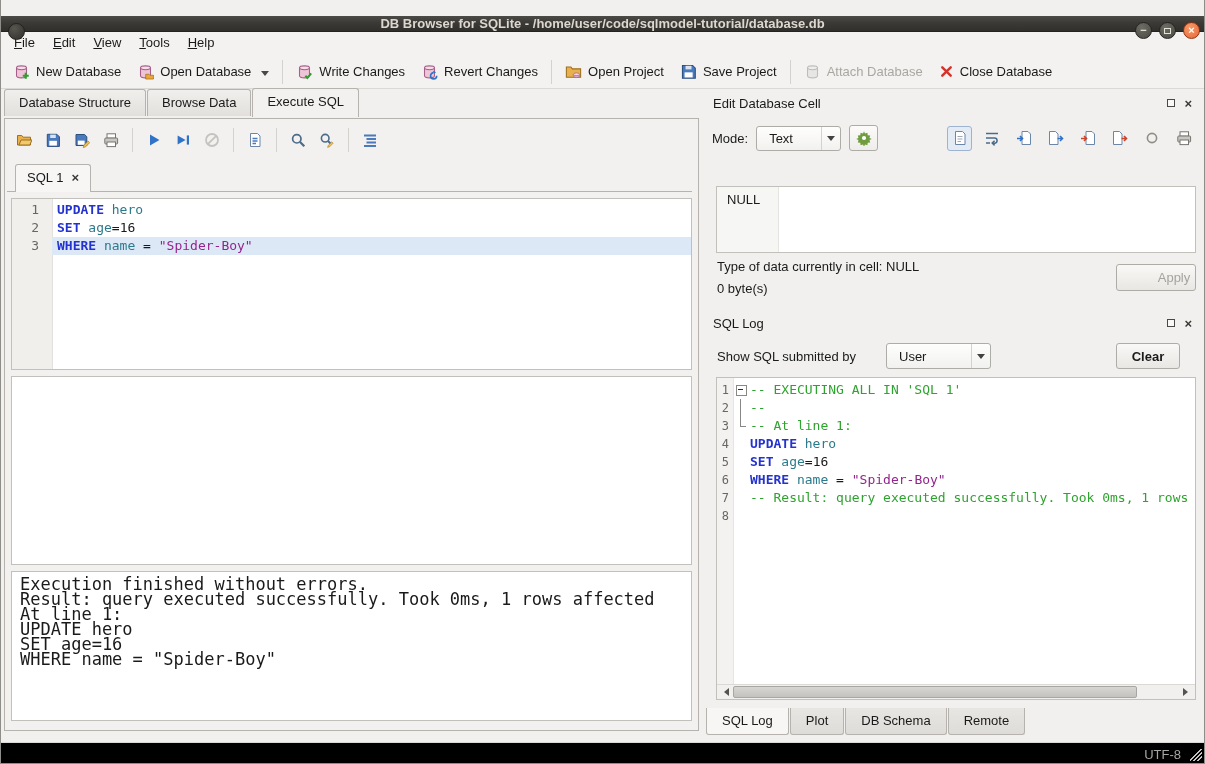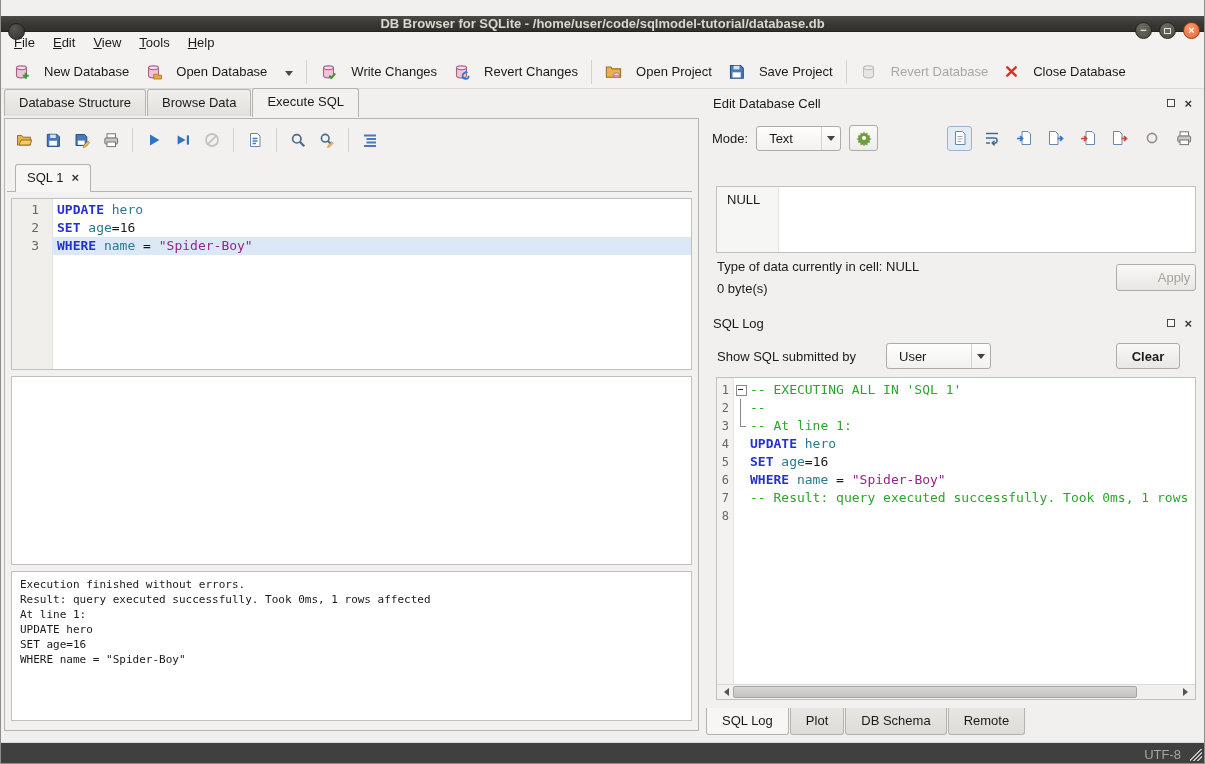--- a/index.html
+++ b/index.html
@@ -22,21 +22,21 @@
   .win-btn{width:17px;height:17px;border-radius:50%;text-align:center;font-size:11px;line-height:15px;font-weight:bold;
     background:radial-gradient(circle at 38% 30%,#6e6d65,#4a4942);border:1px solid #26251f;color:#e6e2d8;}
   .win-btn .maxbox{display:inline-block;width:7px;height:6px;border:1px solid #e6e2d8;margin-top:4px;}
   .win-btn.close{background:radial-gradient(circle at 38% 30%,#f79a66,var(--close_accent,#e8683c));border-color:#8f3413;color:#fff;}
 
   
   .menubar{position:absolute;top:30px;left:0;right:0;height:25px;background:#f3f2f0;display:flex;align-items:center;padding-left:5px;}
   .menu-item{padding:4px 9px;}
   .toolbar{position:absolute;top:55px;left:0;right:0;height:34px;background:#f3f2f0;
     border-bottom:1px solid #dbd9d5;display:flex;align-items:center;padding:0 5px;}
-  .tb-btn{display:flex;align-items:center;gap:14px;padding:4px 8px;border-radius:3px;white-space:nowrap;justify-content:space-between;}
+  .tb-btn{display:flex;align-items:center;gap:6px;padding:4px 8px;border-radius:3px;white-space:nowrap;justify-content:space-between;}
   .tb-btn .drop{width:0;height:0;border:4px solid transparent;border-top:5px solid #4a4844;margin:7px 0 0 4px;}
   .tb-btn.disabled{color:#a9a7a2;}
   .tb-btn.disabled .icon{opacity:.5;filter:grayscale(.9);}
   .tb-sep{width:1px;height:24px;background:#d4d2ce;margin:0 5px;align-self:center;}
 
   
   .main-tabs{position:absolute;left:4px;top:92px;display:flex;align-items:flex-end;height:24px;z-index:3;}
   .main-tab{padding:5px 14px 6px;border:1px solid #b6b3ae;border-bottom:none;border-radius:3px 3px 0 0;
     background:linear-gradient(#f0efed,#e2e0dc);margin-right:1px;}
   .main-tab.active{background:#f2f1ef;padding-bottom:8px;margin-bottom:-1px;}
@@ -53,21 +53,21 @@
     font-family:"DejaVu Sans Mono","Liberation Mono",monospace;font-size:13px;}
   .editor{left:6px;top:79px;width:681px;height:172px;}
   .editor::before{content:"";position:absolute;left:0;top:0;bottom:0;width:40px;background:#f0efec;border-right:1px solid #e3e1dd;}
   .lines{position:relative;z-index:1;padding-top:2px;}
   .code-line{display:flex;height:18px;line-height:18px;white-space:pre;}
   .code-line .gutter{width:40px;flex:none;color:#696763;text-align:right;padding-right:13px;}
   .code-line .code{flex:1;padding-left:5px;}
   .code-line.current .code{background:var(--current_line,#dce8f6);}
   .grid-box{position:absolute;left:6px;top:257px;width:681px;height:189px;background:#fff;border:1px solid #c2c0bb;}
   .output-box{position:absolute;left:6px;top:452px;width:681px;height:150px;background:#fff;border:1px solid #c2c0bb;
-    font-family:"DejaVu Sans Mono","Liberation Mono",monospace;font-size:11px;line-height:15px;padding:5px 8px;
+    font-family:"DejaVu Sans Mono","Liberation Mono",monospace;font-size:17px;line-height:15px;padding:5px 8px;
     white-space:pre;overflow:hidden;}
 
   
   .t-kw{color:var(--keyword,#2433d0);font-weight:bold;}
   .t-id{color:var(--identifier,#2b7a8c);}
   .t-str{color:var(--string,#94248e);}
   .t-cm{color:var(--comment,#2fa32f);}
   .t-num{color:var(--number,#1a1a1a);}
   .t-pl{color:#1a1a1a;}
 
@@ -122,21 +122,21 @@
   .sb-btn.left::before{content:"";border:4px solid transparent;border-right:5px solid #55534f;}
   .sb-btn.right::before{content:"";border:4px solid transparent;border-left:5px solid #55534f;}
   .sb-thumb{position:absolute;left:16px;top:1px;height:12px;width:404px;
     background:linear-gradient(#d8d6d2,#c4c2be);border:1px solid #a8a6a2;border-radius:2px;}
 
   .bottom-tabs{position:absolute;left:706px;top:708px;display:flex;align-items:flex-start;height:28px;}
   .btab{padding:5px 15px 6px;border:1px solid #b6b3ae;border-top:none;border-radius:0 0 3px 3px;
     background:linear-gradient(#e8e6e2,#dedcd8);margin-right:1px;}
   .btab.active{background:#f7f6f4;}
 
-  .statusbar{position:absolute;left:0;right:0;bottom:0;height:22px;background:#404040;border-top:1px solid #dbd9d5;}
+  .statusbar{position:absolute;left:0;right:0;bottom:0;height:22px;background:#000000;border-top:1px solid #dbd9d5;}
   .status-enc{position:absolute;right:24px;top:4px;color:#a7a5a1;}
   .grip{position:absolute;right:3px;bottom:3px;width:12px;height:12px;
     background:linear-gradient(135deg,transparent 45%,#c6c4c0 45%,#c6c4c0 52%,transparent 52%,transparent 62%,#c6c4c0 62%,#c6c4c0 69%,transparent 69%,transparent 79%,#c6c4c0 79%,#c6c4c0 86%,transparent 86%);}
   .splitter{position:absolute;left:699px;top:92px;width:7px;height:639px;}
 </style>
 </head>
 <body>
 
 <div class="titlebar">
   <span class="app-icon"></span>
@@ -223,21 +223,21 @@
       <span class="tb-label">Save Project</span>
     </div>
     <div class="tb-sep"></div>
     <div class="tb-btn disabled">
       <span class="icon">
         <svg width="17" height="17" viewBox="0 0 16 16">
           <path d="M3.3 4.5v7.6c0 1.1 2.1 1.9 4.7 1.9s4.7-.8 4.7-1.9V4.5" fill="#dddbd7" stroke="#8a8884"></path>
           <ellipse cx="8" cy="4.5" rx="4.7" ry="1.8" fill="#ecebe8" stroke="#8a8884"></ellipse>
         </svg>
       </span>
-      <span class="tb-label">Revert Database</span>
+      <span class="tb-label">Attach Database</span>
     </div>
     <div class="tb-btn">
       <span class="icon">
         <svg width="15" height="15" viewBox="0 0 16 16">
           <g stroke="#d2342c" stroke-width="2.6" stroke-linecap="round">
             <path d="M3.5 3.5l9 9M12.5 3.5l-9 9"></path>
           </g>
         </svg>
       </span>
       <span class="tb-label">Close Database</span>

